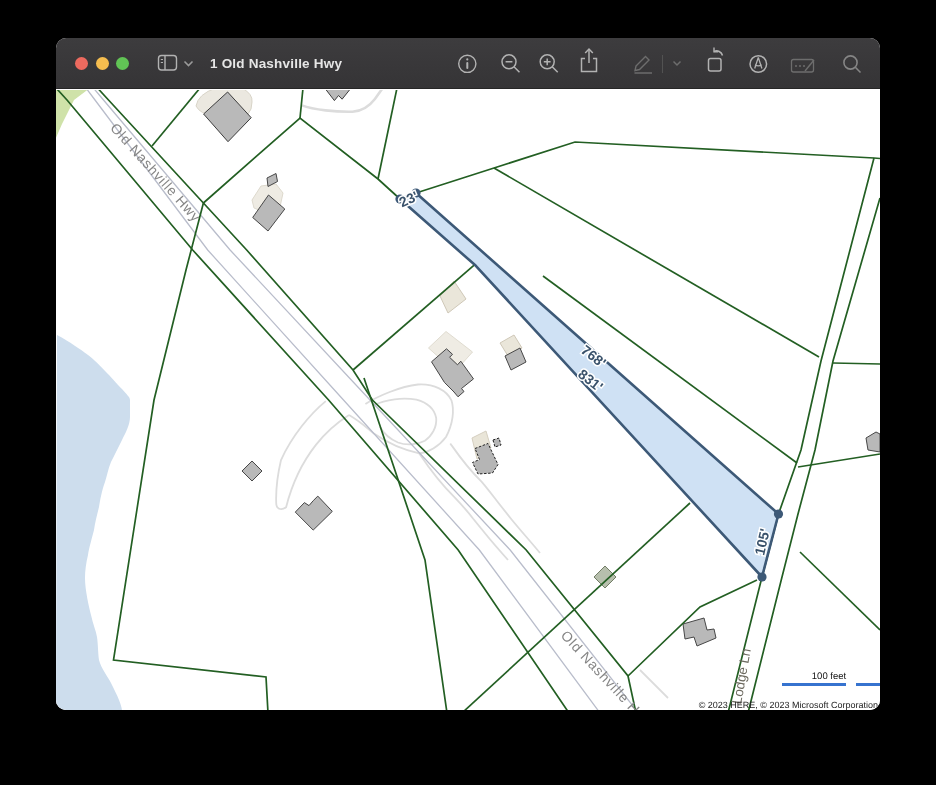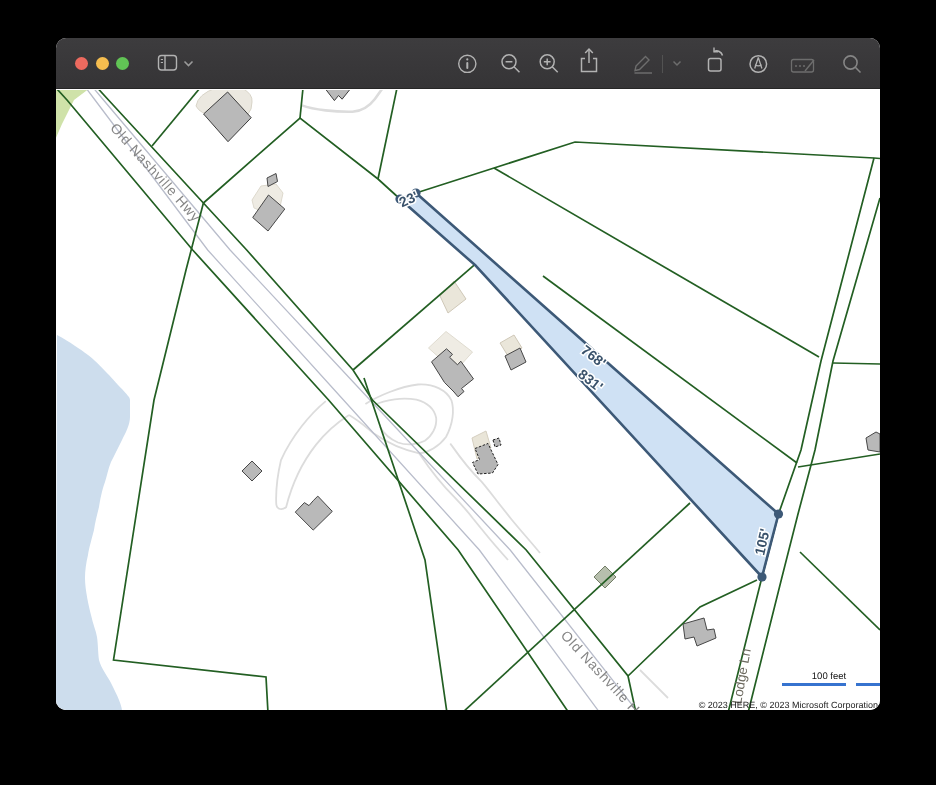--- a/index.html
+++ b/index.html
@@ -85,20 +85,21 @@
         <circle cx="740" cy="28" r="1"></circle>
         <circle cx="744" cy="28" r="1"></circle>
         <circle cx="748" cy="28" r="1"></circle>
       </g>
 
       <g stroke="#858585" fill="none" stroke-width="1.6">
         <circle cx="794.5" cy="24.5" r="6.6"></circle>
         <line x1="799.3" y1="29.3" x2="804.5" y2="34.5"></line>
       </g>
     </svg>
+    <div id="wtitle">1 Old Nashville Hwy</div>
   </div>
   <div id="mapwrap">
     <svg width="824" height="620" viewBox="0 0 824 620">
 
       <path d="M1 245 C 14 252 24 259 32 265 C 44 274 60 293 66 299 C 71 305 74 307 74 310 L 74 327 C 74 335 69 344 66 350 C 62 358 58 366 55 372 C 52 379 51 386 49 392 C 46 400 44 410 43 417 C 41 425 39 433 38 440 C 36 448 33 458 32 465 C 30 473 29 481 29 488 C 29 500 33 517 35 525 C 37 534 40 541 41 547 C 42 553 42 563 43 570 C 45 578 52 587 55 593 C 58 599 61 605 63 610 C 65 615 66 619 66 621 L 0 621 Z" fill="#cddded"></path>
 
       <path d="M-1 -2 L 34 -2 L 18 10 L 6 34 L -1 50 Z" fill="#cfe2a9"></path>
 
       <g stroke="#dcdcdc" stroke-width="1.8" fill="none">
         <path d="M245.8 15.4 C 258 20 280 22 296.5 21.7 C 308 21 315 14 318.7 9.2 C 322 5 325 0 327 -2" stroke-width="2.6"></path>

